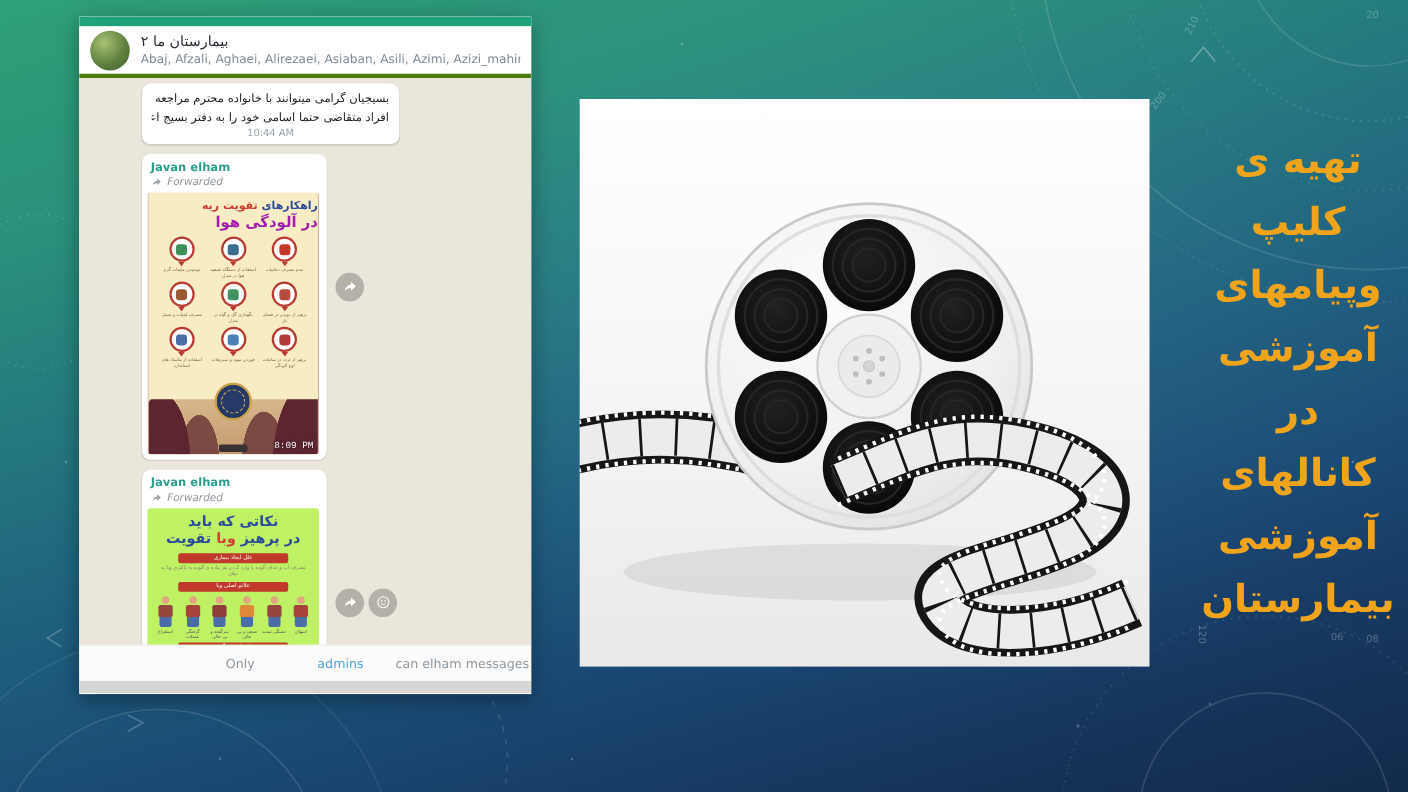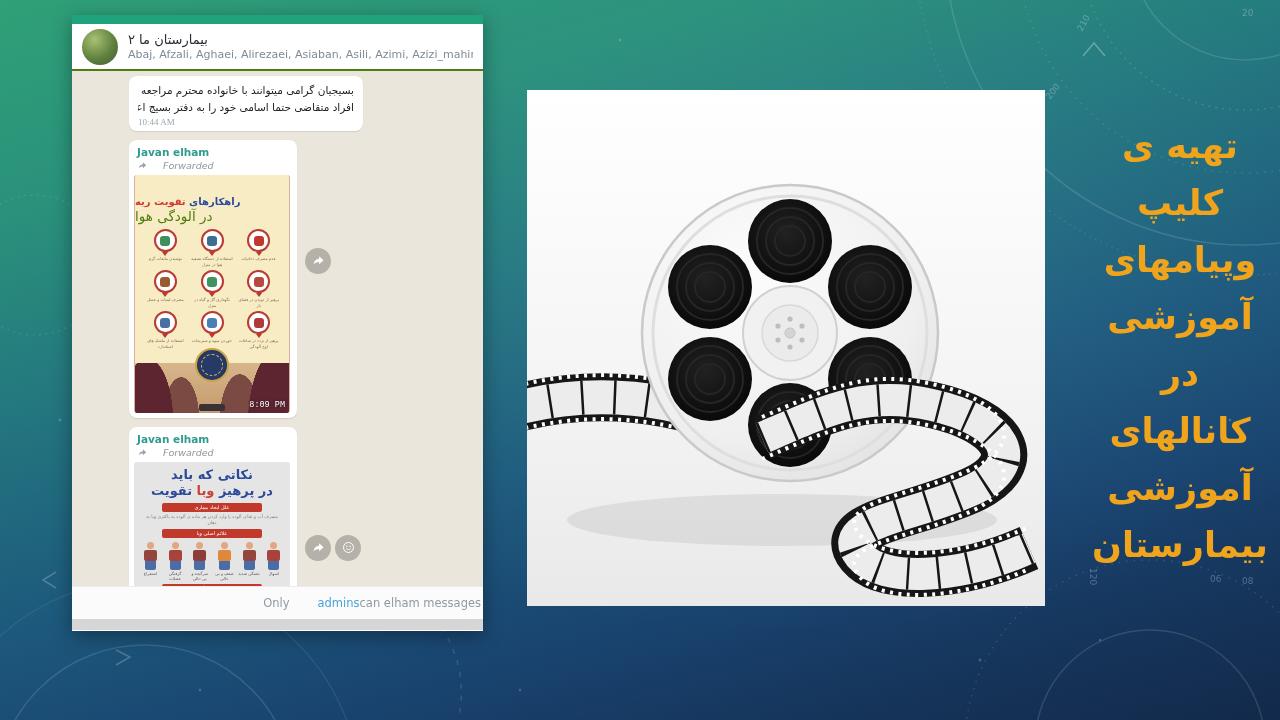--- a/index.html
+++ b/index.html
@@ -6,44 +6,44 @@
   .slide{position:relative;width:1280px;height:720px;overflow:hidden;
     background:
       radial-gradient(900px 520px at 62% 38%, rgba(130,195,225,0.10), transparent 70%),
       linear-gradient(164deg,#2fa077 0%,#2a917b 20%,#23747f 40%,#1d597c 58%,#194470 74%,#153257 90%,#122a4b 100%);}
   .bg-decor{position:absolute;left:0;top:0;width:1280px;height:720px;pointer-events:none;}
 
   
   .tg{position:absolute;left:72px;top:15px;width:411px;height:616px;background:#fff;
       box-shadow:0 5px 18px rgba(0,0,0,.35);overflow:hidden;}
   .tg-topstrip{height:9px;background:#1ea37c;}
-  .tg-header{height:47px;background:#fff;display:flex;align-items:center;gap:10px;padding:0 10px;box-sizing:border-box;border-bottom:2px solid #4d7c0f;}
+  .tg-header{height:47px;background:#fff;display:flex;align-items:center;gap:10px;padding:0 10px;box-sizing:border-box;border-bottom:4px solid #4d7c0f;}
   .tg-avatar{width:36px;height:36px;border-radius:50%;flex:none;
       background:radial-gradient(circle at 35% 30%,#a9c273,#60813f 55%,#415e2c);}
   .tg-head-texts{overflow:hidden;white-space:nowrap;}
   .tg-title{font-size:13px;color:#272d33;direction:rtl;text-align:left;}
   .tg-members{font-size:11px;color:#7e8b97;margin-top:1px;}
   .tg-chat{position:relative;height:515px;background:#ebe6db;box-sizing:border-box;padding:5px 0 0 57px;overflow:hidden;}
   .bubble{position:relative;background:#fff;border-radius:8px;box-shadow:0 1px 1px rgba(0,0,0,.10);}
   .b1{width:234px;padding:6px 9px 4px;margin-bottom:9px;box-sizing:border-box;}
   .msg-line{font-size:10.5px;color:#1c1c1c;direction:rtl;line-height:1.6;white-space:nowrap;overflow:hidden;}
-  .msg-time{font-size:9px;color:#9aa5ad;text-align:left;margin-top:1px;font-family:Liberation Serif, serif;}
+  .msg-time{font-size:9px;color:#9aa5ad;text-align:center;margin-top:1px;}
   .b-photo{width:168px;padding:5px;margin-bottom:9px;box-sizing:border-box;}
   .sender{font-size:10.5px;font-weight:bold;color:#2e9c8e;padding:1px 3px 0;}
-  .fwd{font-size:9.5px;font-style:italic;color:#8e959b;display:flex;align-items:center;gap:15px;padding:2px 3px 4px;}
+  .fwd{font-size:9.5px;font-style:italic;color:#8e959b;display:flex;align-items:center;gap:4px;padding:2px 3px 4px;}
   .fwd svg{flex:none;}
   .circle-btn{position:absolute;width:26px;height:26px;border-radius:50%;background:#b5b1a8;
       display:flex;align-items:center;justify-content:center;}
   
   .poster1{position:relative;width:156px;height:238px;background:#f8ecc4;border-radius:3px;overflow:hidden;
       border-left:1px solid #d9b0a0;border-right:1px solid #d9b0a0;box-sizing:border-box;}
-  .p1-title{direction:rtl;text-align:left;padding-top:21px;}
+  .p1-title{direction:rtl;text-align:right;padding-top:7px;}
   .p1-t1{font-size:10px;font-weight:bold;color:#2b4a9b;line-height:1.25;}
   .p1-t1 .red{color:#cf3b33;}
-  .p1-t2{font-size:13.5px;font-weight:normal;color:#4d7c0f;line-height:1.2;}
+  .p1-t2{font-size:13.5px;font-weight:bold;color:#a21caf;line-height:1.2;}
   .p1-grid{display:grid;grid-template-columns:repeat(3,1fr);direction:rtl;padding:5px 7px 0;row-gap:3px;}
   .p1-item{text-align:center;}
   .p1-circle{width:23px;height:23px;border:2px solid #b83a31;border-radius:50%;background:#fff;margin:0 auto;
       display:flex;align-items:center;justify-content:center;box-sizing:border-box;}
   .p1-blob{width:10px;height:10px;border-radius:3px;}
   .p1-tri{width:0;height:0;border-left:3px solid transparent;border-right:3px solid transparent;border-top:4px solid #b83a31;margin:0 auto;}
   .p1-cap{font-size:4px;color:#7c6a49;line-height:1.35;height:11px;overflow:hidden;direction:rtl;padding:0 1px;}
   .p1-art{position:absolute;left:0;right:0;bottom:0;height:50px;
       background:
         radial-gradient(26px 64px at 8% 118%, #5d2530 99%, transparent 100%),
@@ -51,35 +51,35 @@
         radial-gradient(18px 42px at 30% 112%, #7a4a43 99%, transparent 100%),
         radial-gradient(20px 46px at 68% 114%, #7a4a43 99%, transparent 100%),
         linear-gradient(180deg,#d8b68c,#c49a6e);}
   .p1-emblem{position:absolute;left:50%;top:-15px;transform:translateX(-50%);width:34px;height:34px;border-radius:50%;
       background:radial-gradient(circle,#253a66 58%,#182a4e);border:2px solid #c9a24a;box-sizing:border-box;
       display:flex;align-items:center;justify-content:center;}
   .p1-emblem .inner{width:20px;height:20px;border-radius:50%;border:1px dashed #d8b45a;}
   .p1-pill{position:absolute;left:50%;bottom:2px;transform:translateX(-50%);width:26px;height:7px;background:#3a3134;border-radius:2px;}
   .photo-time{position:absolute;right:4px;bottom:3px;color:#fff;font-size:8.5px;text-shadow:0 0 3px rgba(0,0,0,.65);font-family:Liberation Mono, monospace;}
   
-  .poster2{position:relative;width:156px;height:172px;background:#e5e5e5;border-radius:3px;overflow:hidden;}
+  .poster2{position:relative;width:156px;height:172px;background:#bef264;border-radius:3px;overflow:hidden;}
   .p2-title{direction:rtl;text-align:center;padding-top:5px;line-height:1.3;}
   .p2-t{font-size:13px;font-weight:bold;color:#2b4a9b;}
   .p2-t .red{color:#cf3f36;}
   .ribbon{width:64%;margin:3px auto 2px;background:#c0392b;color:#fff;font-size:5px;line-height:9px;height:9px;
       text-align:center;border-radius:2px;direction:rtl;}
   .p2-cause{font-size:4.5px;color:#8a7f6e;text-align:center;direction:rtl;padding:0 8px;line-height:1.3;}
   .p2-figs{display:flex;direction:rtl;justify-content:space-around;padding:2px 4px 0;}
   .fig{width:22px;text-align:center;}
   .fig-head{width:7px;height:7px;border-radius:50%;background:#e2a780;margin:0 auto;}
   .fig-torso{width:13px;height:11px;border-radius:2px;margin:1px auto 0;}
   .fig-legs{width:11px;height:9px;background:#4a6da7;margin:0 auto;border-radius:0 0 2px 2px;}
   .fig-label{font-size:4px;color:#555;direction:rtl;line-height:1.25;height:10px;overflow:hidden;margin-top:1px;}
   .tg-footer{height:33px;background:#fbfbfb;border-top:1px solid #ececec;display:flex;align-items:center;
-      justify-content:flex-end;white-space:nowrap;overflow:hidden;font-size:11.5px;color:#909aa2;padding-right:2px;box-sizing:border-box;}
+      justify-content:flex-end;white-space:nowrap;overflow:hidden;font-size:11.5px;color:#909aa2;padding-right:2px;box-sizing:border-box;gap:29px;}
   .tg-footer .link{color:#4da3d8;margin-left:28px;}
   .tg-graybar{height:11px;background:#d6d6d6;}
 
   
   .film-box{position:absolute;left:527px;top:90px;width:518px;height:516px;
       background:linear-gradient(180deg,#ffffff 0%,#f5f5f5 55%,#e9e9e9 100%);}
   .film-box svg{display:block;}
 
   
   .headline{position:absolute;left:1078px;top:118px;width:204px;text-align:center;direction:rtl;}

